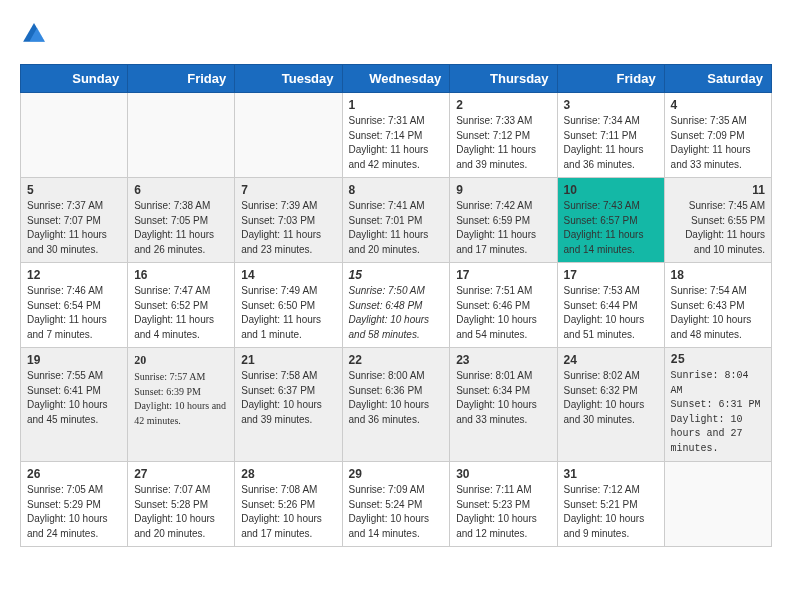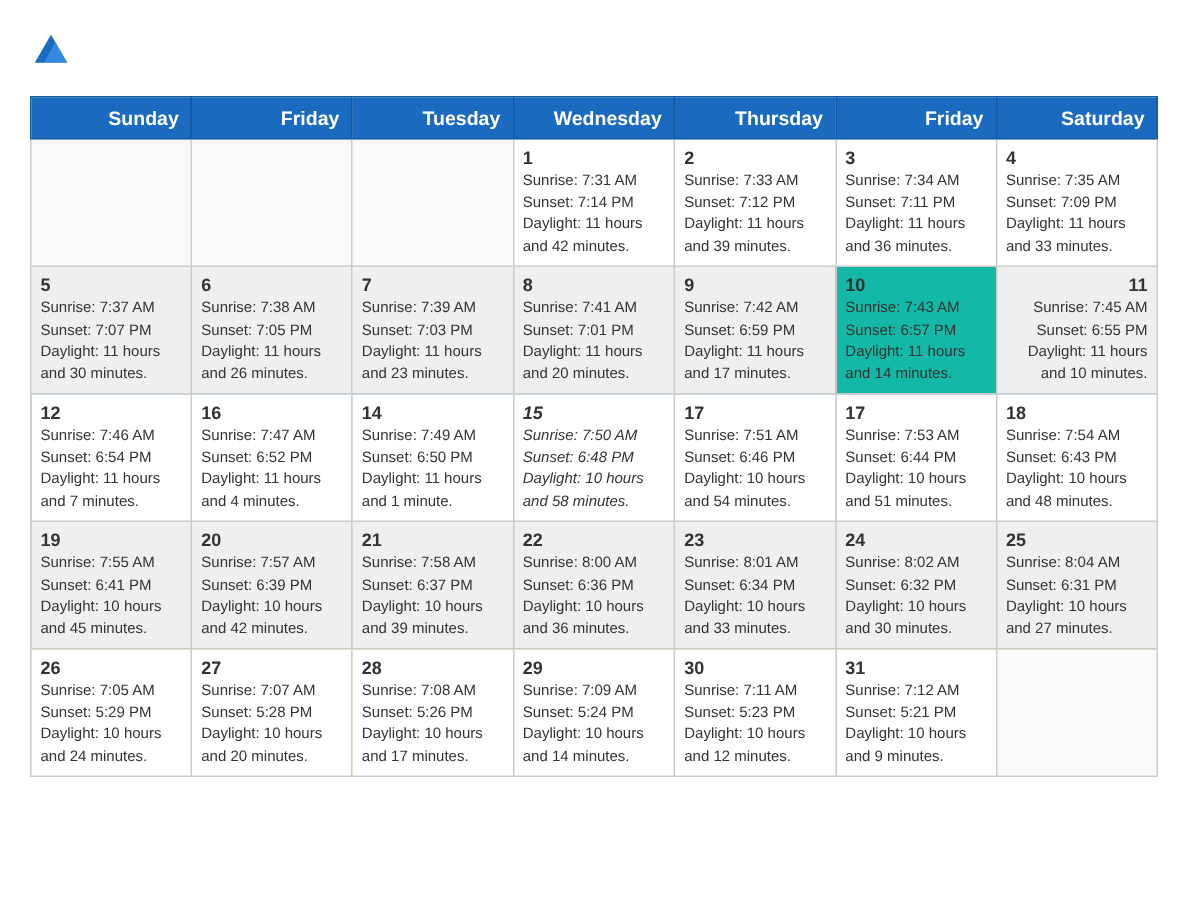--- a/index.html
+++ b/index.html
@@ -196,46 +196,46 @@
         <td style="background: rgb(255, 255, 255);">
           <div class="day-number">18</div>
           <div class="day-info">Sunrise: 7:54 AM<br>Sunset: 6:43 PM<br>Daylight: 10 hours and 48 minutes.</div>
         </td>
       </tr>
       <tr style="background: #84cc16;">
         <td style="background: rgb(239, 239, 239);">
           <div class="day-number">19</div>
           <div class="day-info">Sunrise: 7:55 AM<br>Sunset: 6:41 PM<br>Daylight: 10 hours and 45 minutes.</div>
         </td>
-        <td style="background: rgb(239, 239, 239);">
+        <td style="background: rgb(239, 239, 239); font-family: Liberation Serif, serif;">
           <div class="day-number">20</div>
           <div class="day-info">Sunrise: 7:57 AM<br>Sunset: 6:39 PM<br>Daylight: 10 hours and 42 minutes.</div>
         </td>
         <td style="background: rgb(239, 239, 239);">
           <div class="day-number">21</div>
           <div class="day-info">Sunrise: 7:58 AM<br>Sunset: 6:37 PM<br>Daylight: 10 hours and 39 minutes.</div>
         </td>
         <td style="background: rgb(239, 239, 239);">
           <div class="day-number">22</div>
           <div class="day-info">Sunrise: 8:00 AM<br>Sunset: 6:36 PM<br>Daylight: 10 hours and 36 minutes.</div>
         </td>
         <td style="background: rgb(239, 239, 239);">
           <div class="day-number">23</div>
           <div class="day-info">Sunrise: 8:01 AM<br>Sunset: 6:34 PM<br>Daylight: 10 hours and 33 minutes.</div>
         </td>
         <td style="background: rgb(239, 239, 239);">
           <div class="day-number">24</div>
           <div class="day-info">Sunrise: 8:02 AM<br>Sunset: 6:32 PM<br>Daylight: 10 hours and 30 minutes.</div>
         </td>
-        <td style="background: rgb(239, 239, 239);">
+        <td style="background: rgb(239, 239, 239); font-family: Liberation Mono, monospace;">
           <div class="day-number">25</div>
           <div class="day-info">Sunrise: 8:04 AM<br>Sunset: 6:31 PM<br>Daylight: 10 hours and 27 minutes.</div>
         </td>
       </tr>
-      <tr style="background: #fde047;">
+      <tr style="background: #f9a8d4;">
         <td style="background: rgb(255, 255, 255);">
           <div class="day-number">26</div>
           <div class="day-info">Sunrise: 7:05 AM<br>Sunset: 5:29 PM<br>Daylight: 10 hours and 24 minutes.</div>
         </td>
         <td style="background: rgb(255, 255, 255);">
           <div class="day-number">27</div>
           <div class="day-info">Sunrise: 7:07 AM<br>Sunset: 5:28 PM<br>Daylight: 10 hours and 20 minutes.</div>
         </td>
         <td style="background: rgb(255, 255, 255);">
           <div class="day-number">28</div>

